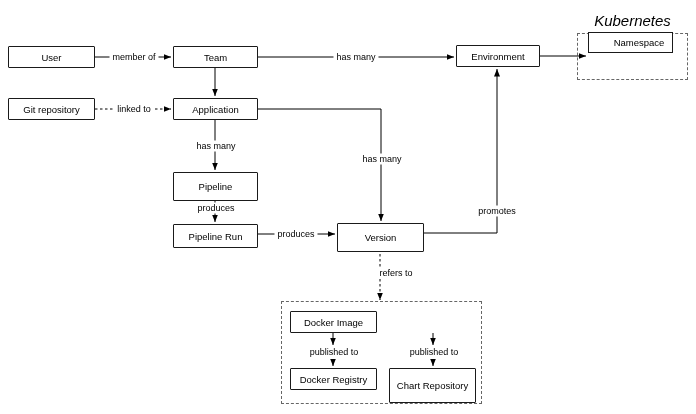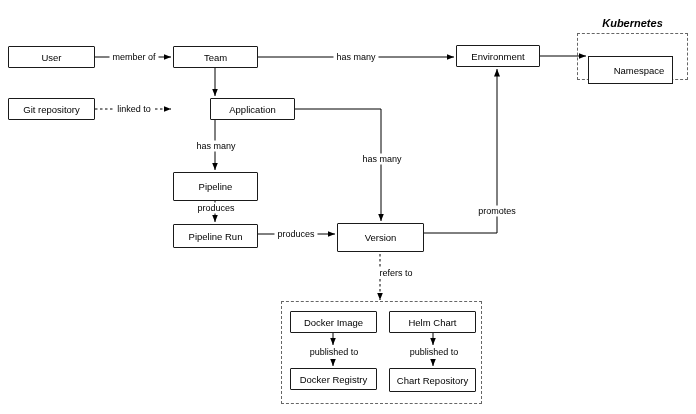--- a/index.html
+++ b/index.html
@@ -26,26 +26,25 @@
   .group {
     position: absolute;
     border: 1px dashed #666666;
     background: transparent;
     box-sizing: border-box;
     z-index: 1;
   }
   .group-title {
     position: absolute;
     transform: translate(-50%, -100%);
-    font-size: 11px;
+    font-size: 15px;
     font-style: italic;
     color: #000000;
     white-space: nowrap;
     z-index: 1;
-    font-weight: bold;
   }
   .node {
     position: absolute;
     display: flex;
     align-items: center;
     justify-content: center;
     background: #ffffff;
     border: 1px solid #1a1a1a;
     box-sizing: border-box;
     font-size: 9.5px;
@@ -104,23 +103,22 @@
     <div class="edge-label" style="left: 382px; top: 159px;">has many</div>
     <div class="edge-label" style="left: 216px; top: 208px;">produces</div>
     <div class="edge-label" style="left: 296px; top: 234px;">produces</div>
     <div class="edge-label" style="left: 497px; top: 187px; margin-top: 24px;">promotes</div>
     <div class="edge-label" style="left: 396px; top: 273px;">refers to</div>
     <div class="edge-label" style="left: 334px; top: 352px;">published to</div>
     <div class="edge-label" style="left: 434px; top: 352px;">published to</div>
     <div class="node rounded" style="left: 8px; top: 46px; width: 87px; height: 22px;">User</div>
     <div class="node rounded" style="left: 173px; top: 46px; width: 85px; height: 22px;">Team</div>
     <div class="node rounded" style="left: 456px; top: 45px; width: 84px; height: 22px;">Environment</div>
-    <div class="node rect" style="left: 588px; top: 56px; width: 85px; height: 28px; padding-left: 17px;">Namespace</div>
+    <div class="node rect" style="left: 588px; top: 32px; width: 85px; height: 21px; padding-left: 17px;">Namespace</div>
     <div class="node rounded" style="left: 8px; top: 98px; width: 87px; height: 22px;">Git repository</div>
-    <div class="node rounded" style="left: 173px; top: 98px; width: 85px; height: 22px; margin-left: 37px;">Application</div>
+    <div class="node rounded" style="left: 173px; top: 98px; width: 85px; height: 22px;">Application</div>
     <div class="node rounded" style="left: 173px; top: 172px; width: 85px; height: 29px;">Pipeline</div>
     <div class="node rounded" style="left: 173px; top: 224px; width: 85px; height: 24px;">Pipeline Run</div>
     <div class="node rounded" style="left: 337px; top: 223px; width: 87px; height: 29px;">Version</div>
     <div class="node rounded" style="left: 290px; top: 311px; width: 87px; height: 22px;">Docker Image</div>
-    <div class="node rounded" style="left: 389px; top: 311px; width: 87px; height: 22px;">Helm Chart</div>
     <div class="node rounded" style="left: 290px; top: 368px; width: 87px; height: 22px;">Docker Registry</div>
-    <div class="node rounded" style="left: 389px; top: 368px; width: 87px; height: 24px;">Chart Repository</div>
+    <div class="node rounded" style="left: 389px; top: 368px; width: 87px; height: 35px;">Chart Repository</div>
   </div>
 
 </body></html>

